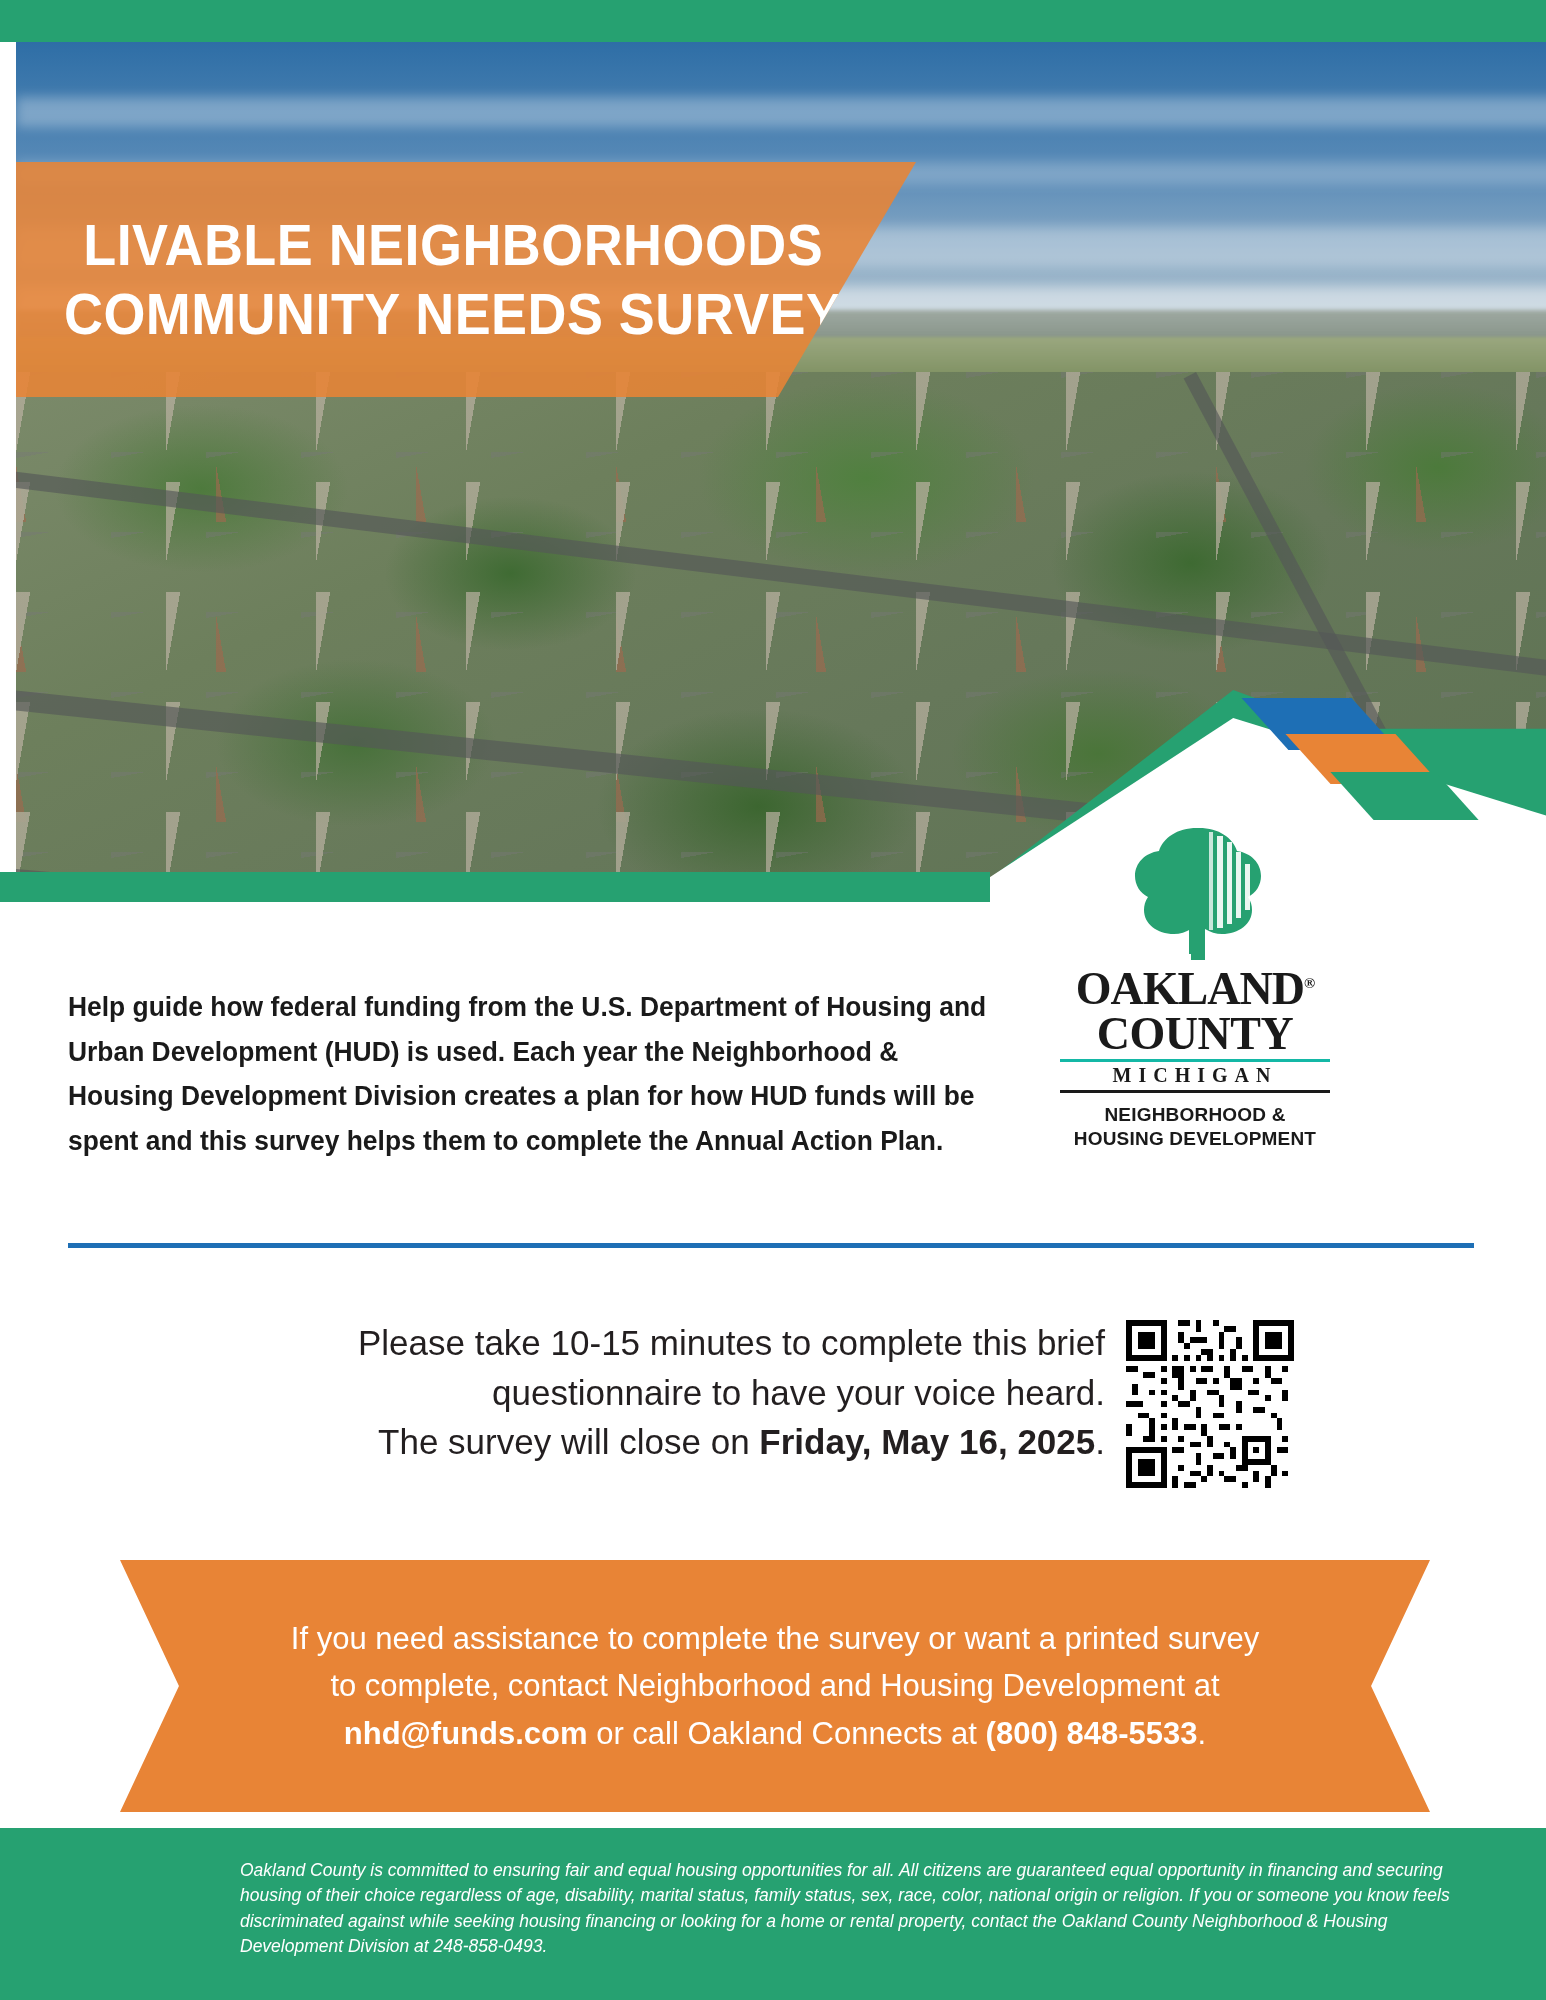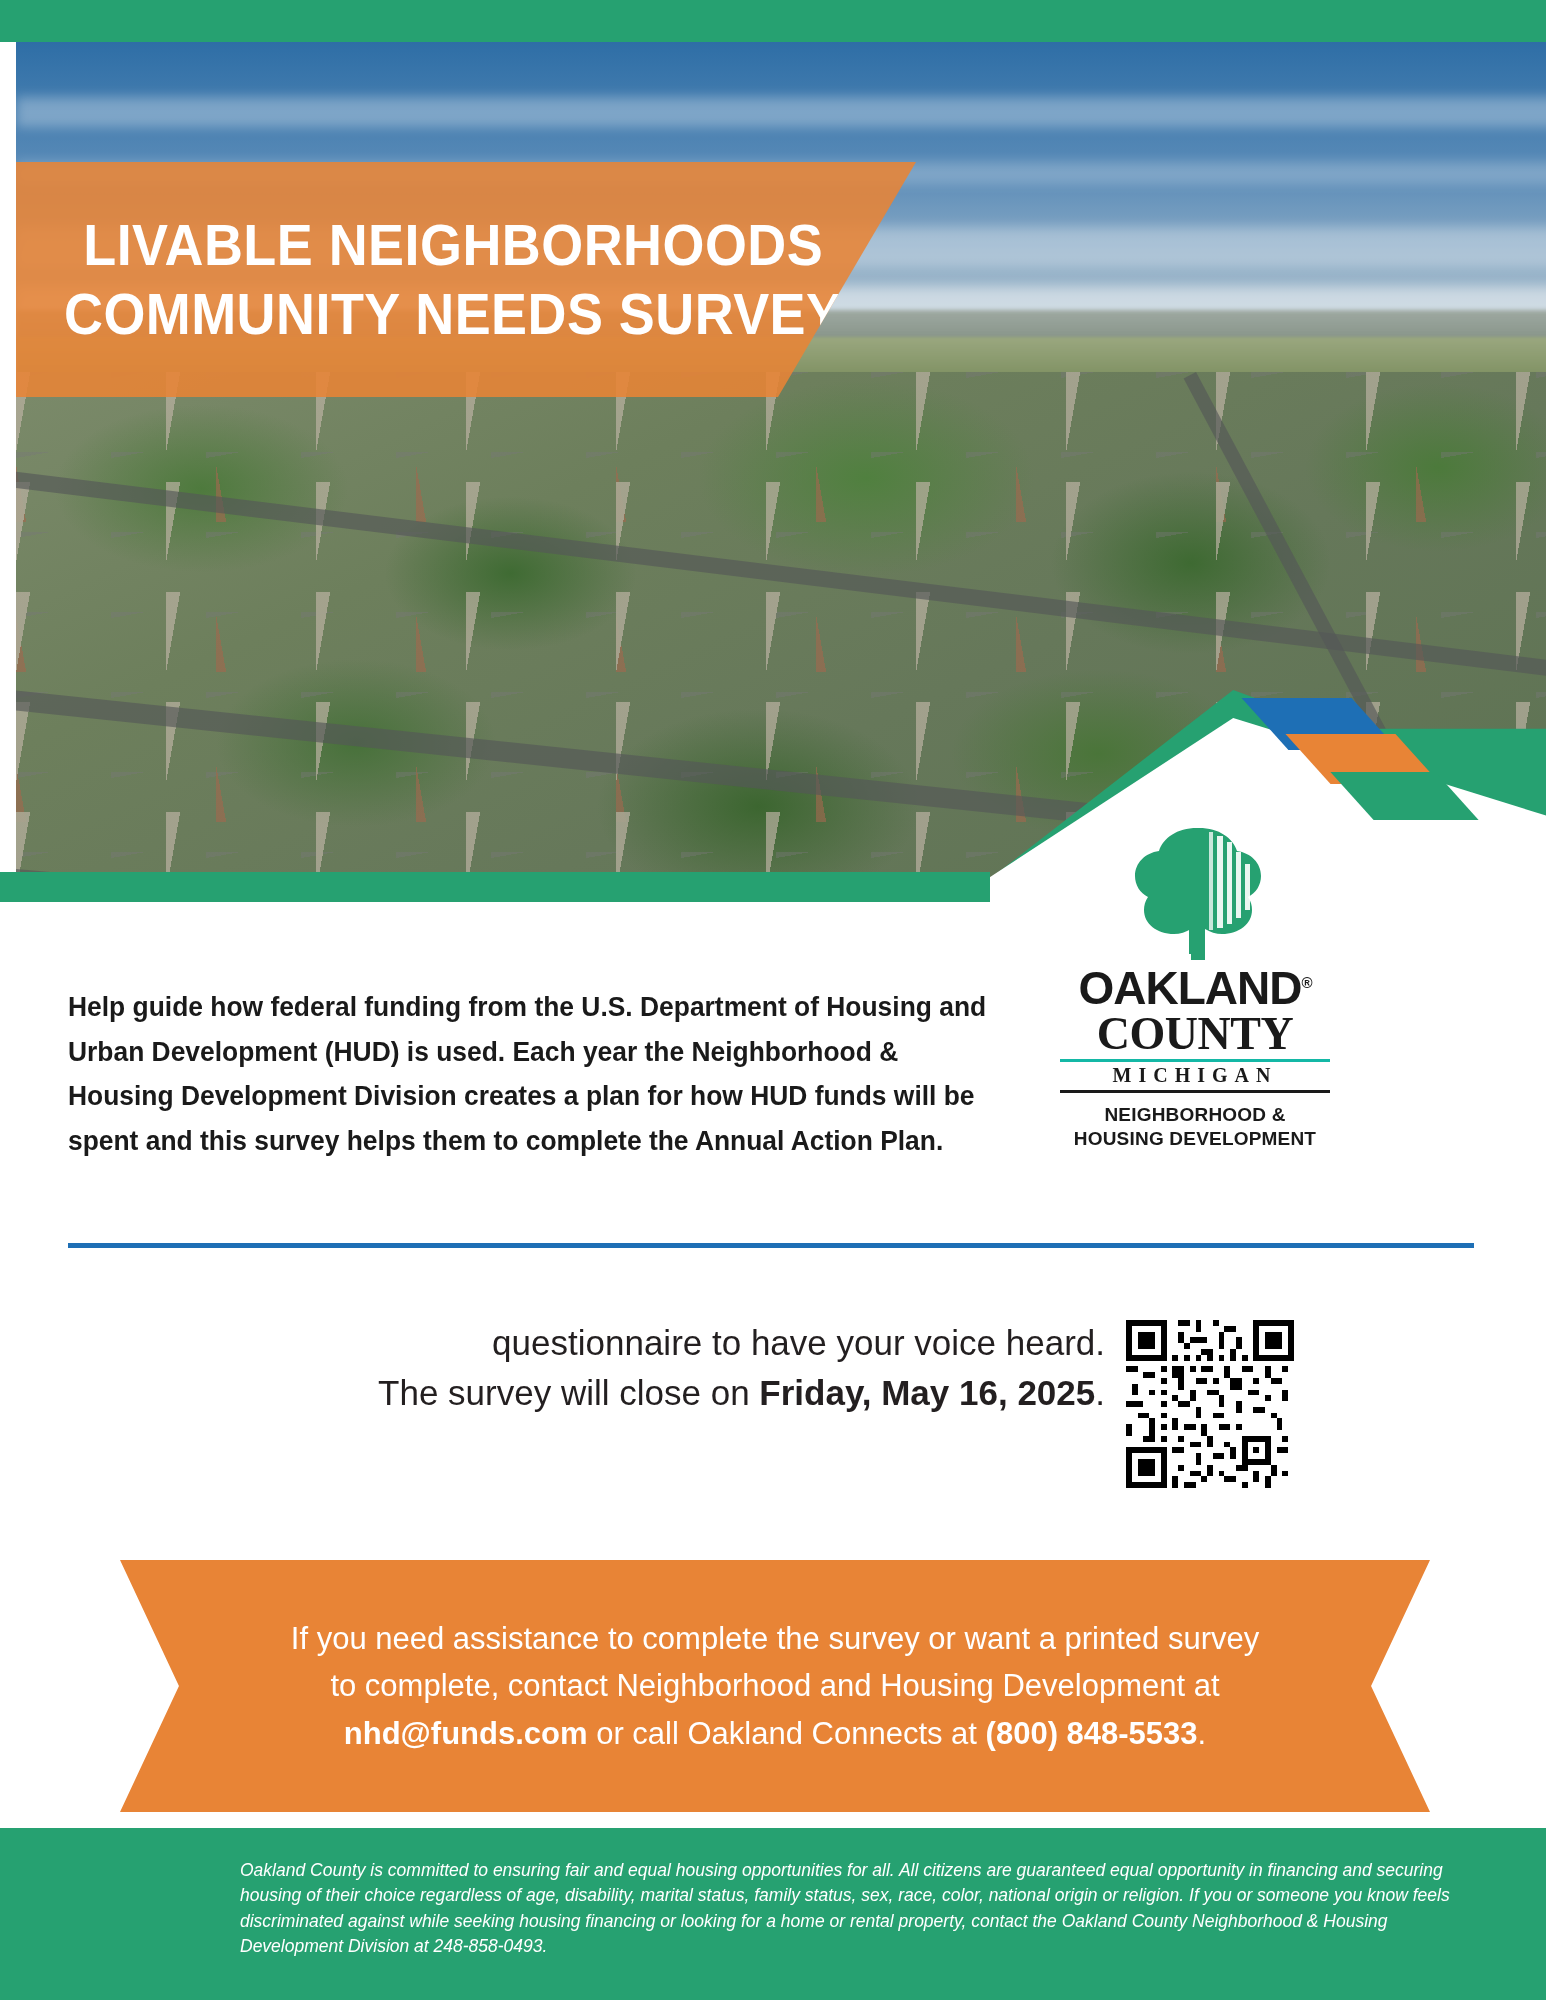--- a/index.html
+++ b/index.html
@@ -192,21 +192,21 @@
     width: 270px;
     text-align: center;
   }
   .tree {
     position: relative;
     width: 180px;
     height: 150px;
     margin: 0 auto 6px auto;
   }
   .oakland-word {
-    font-family: Liberation Sans, sans-serif;
+    font-family: Liberation Serif, serif;
     font-weight: bold;
     color: #1a1a1a;
     font-size: 46px;
     letter-spacing: -1px;
     line-height: 0.98;
     position: relative;
   }
   .oakland-word .reg {
     font-size: 15px;
     vertical-align: super;
@@ -410,20 +410,21 @@
       <div>NEIGHBORHOOD &amp;</div>
       <div>HOUSING DEVELOPMENT</div>
     </div>
   </div>
 
   <div class="intro">Help guide how federal funding from the U.S. Department of Housing and Urban Development (HUD) is used. Each year the Neighborhood &amp; Housing Development Division creates a plan for how HUD funds will be spent and this survey helps them to complete the Annual Action Plan.</div>
 
   <div class="divider"></div>
 
   <div class="cta">
+    <div>Please take 10-15 minutes to complete this brief</div>
     <div>questionnaire to have your voice heard.</div>
     <div><span>The survey will close on </span><b>Friday, May 16, 2025</b><span>.</span></div>
   </div>
 
   <div class="qr">
     <svg viewBox="0 0 29 29" width="168" height="168" shape-rendering="crispEdges" aria-hidden="true">
       <rect width="29" height="29" fill="#ffffff"></rect>
       <g fill="#000000">
 
         <rect x="0" y="0" width="7" height="1"></rect>

